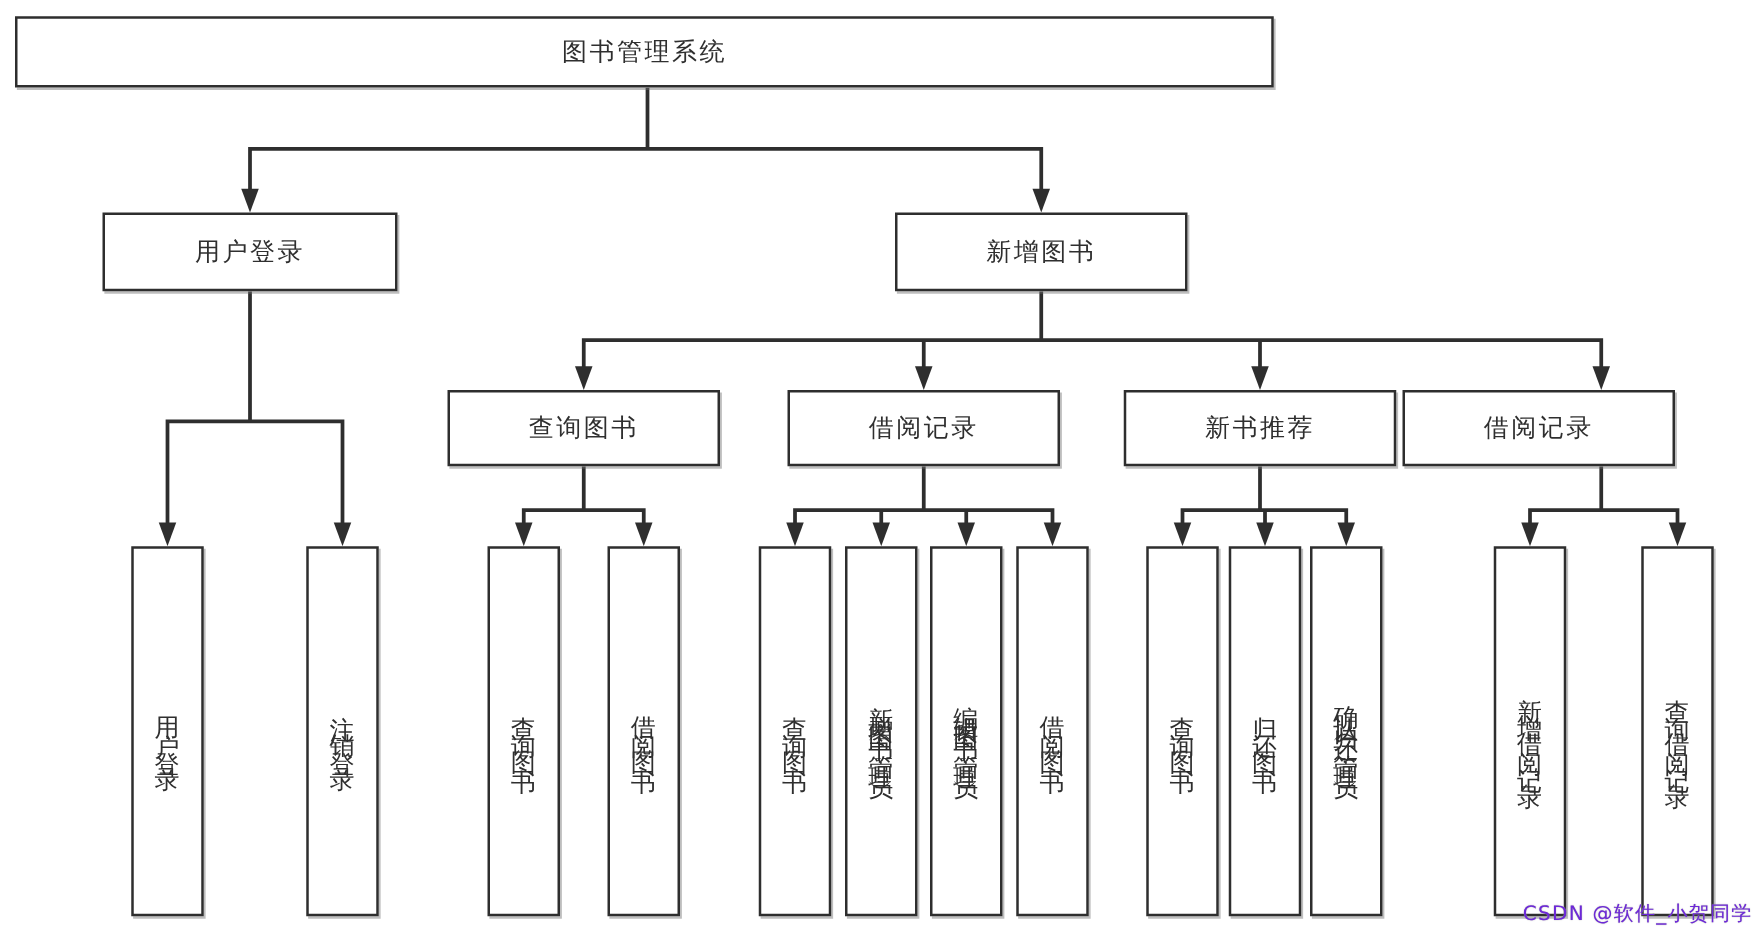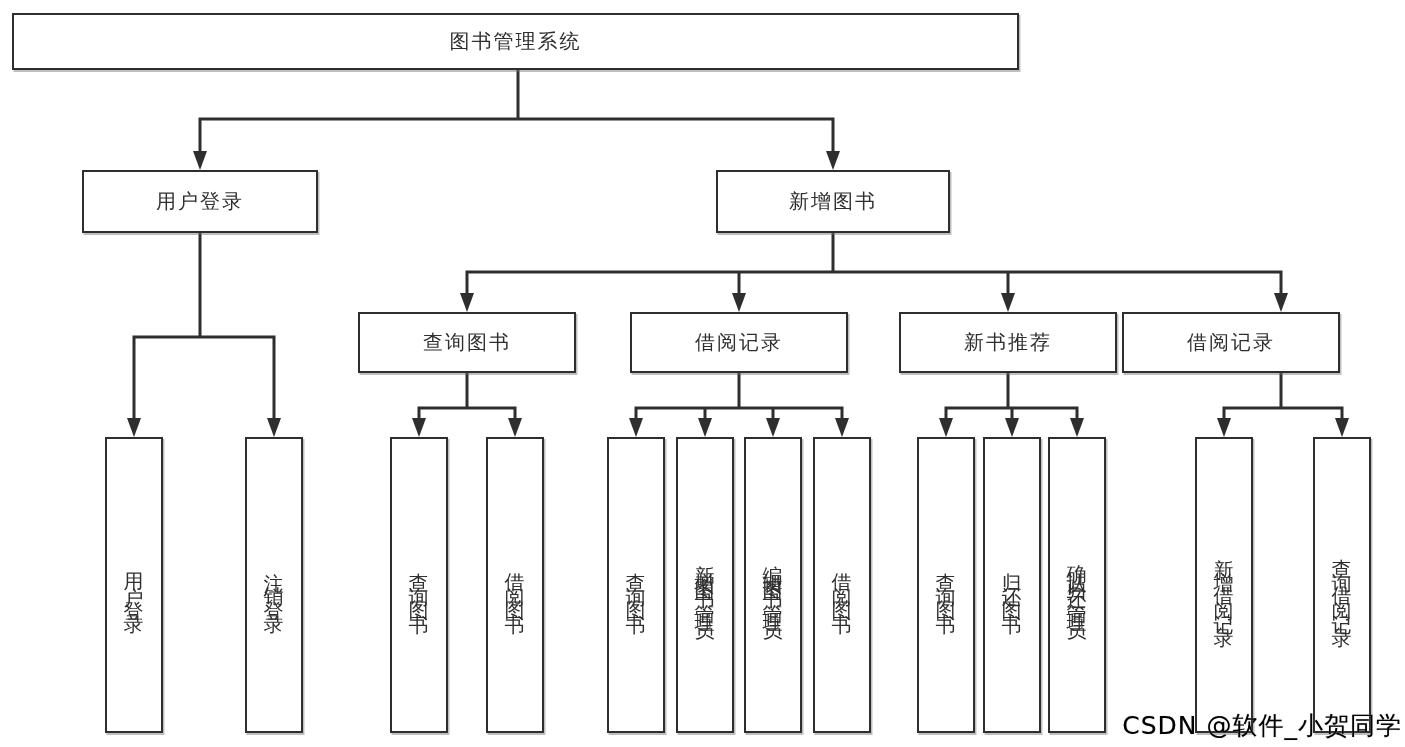--- a/index.html
+++ b/index.html
@@ -36,22 +36,22 @@
     text-orientation: mixed;
     letter-spacing: 14px;
     font-size: 20px;
     line-height: 1;
   }
   .node.leaf.long { letter-spacing: 8px; }
   #watermark {
     position: absolute;
     right: 3px;
     bottom: 5px;
-    font-size: 25px;
-    color: #000000;
+    font-size: 16px;
+    color: #6d28d9;
     text-shadow: 0 0 1px #9e9e9e;
     letter-spacing: 1px;
     z-index: 5;
     margin-left: 32px;
   }
 </style>
 </head>
 <body>
 
 <div id="canvas">

